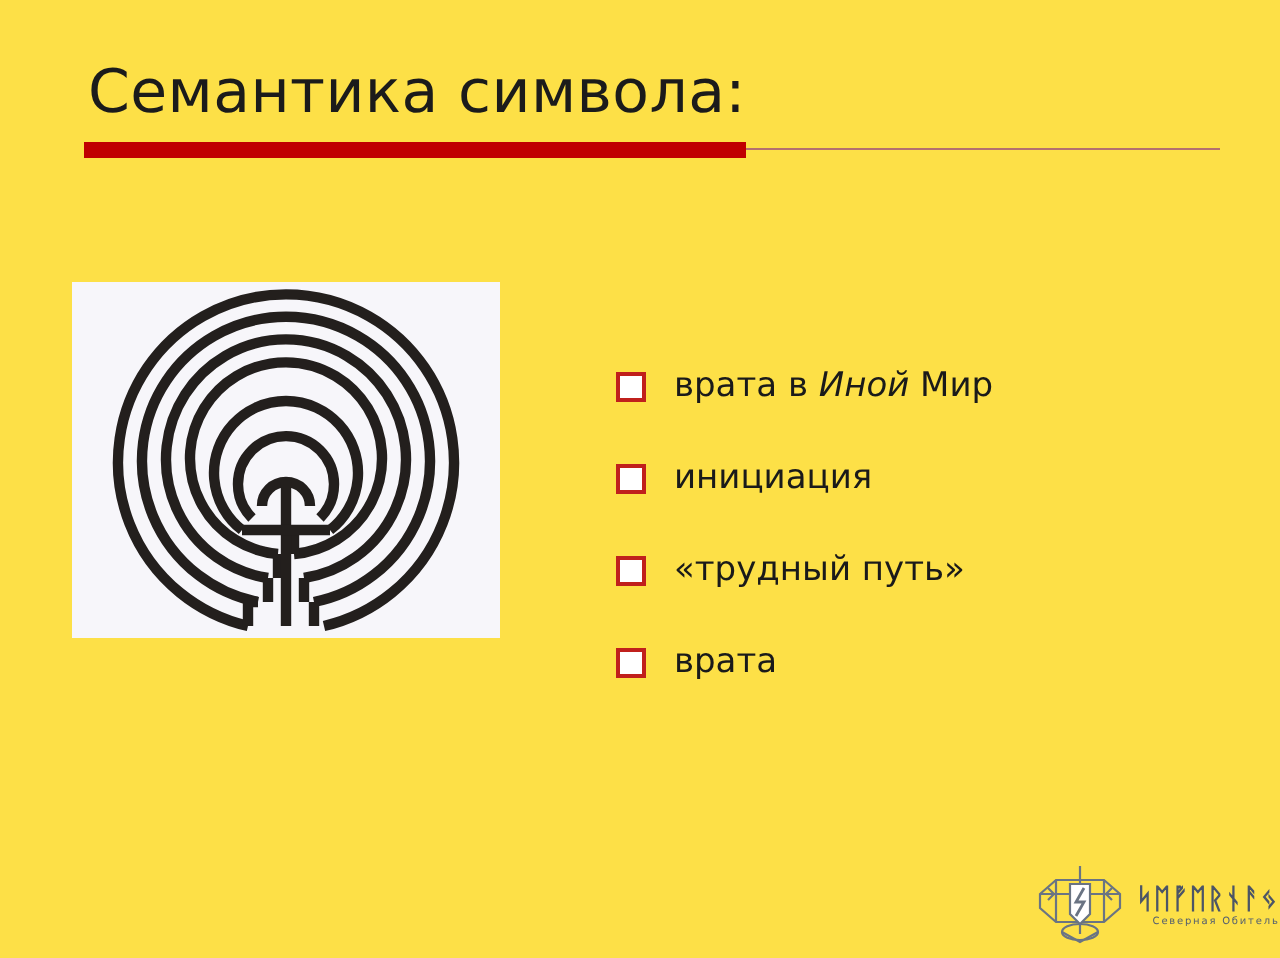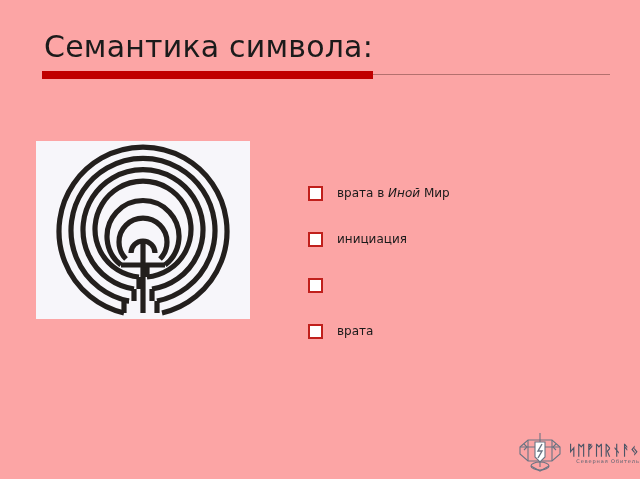--- a/index.html
+++ b/index.html
@@ -13,21 +13,21 @@
     height: 479px;
     position: relative;
     overflow: hidden;
     font-family: "DejaVu Sans", "Liberation Sans", sans-serif;
     color: #1a1a1a;
   }
 
   .slide {
     position: absolute;
     inset: 0;
-    background: #fca5a5;
+    background: #fde047;
   }
 
   
   .title {
     position: absolute;
     left: 44px;
     top: 27px;
     font-size: 30px;
     line-height: 40px;
     font-weight: 400;
@@ -90,21 +90,21 @@
   }
   .bullet-marker {
     flex: 0 0 auto;
     width: 11px;
     height: 11px;
     border: 2px solid #c0201c;
     background: #ffffff;
     margin-right: 14px;
   }
   .bullet-text {
-    font-size: 12px;
+    font-size: 17px;
     line-height: 20px;
     color: #1a1a1a;
     white-space: nowrap;
   }
   .bullet-text .em {
     font-style: italic;
   }
 
   
   .logo {
@@ -192,20 +192,21 @@
       <span class="bullet-text"><span>врата в </span><span class="em">Иной</span><span> Мир</span></span>
     </div>
 
     <div class="bullet-item">
       <span class="bullet-marker"></span>
       <span class="bullet-text">инициация</span>
     </div>
 
     <div class="bullet-item">
       <span class="bullet-marker"></span>
+      <span class="bullet-text">«трудный путь»</span>
     </div>
 
     <div class="bullet-item">
       <span class="bullet-marker"></span>
       <span class="bullet-text">врата</span>
     </div>
 
   </div>
 
   <div class="logo">

